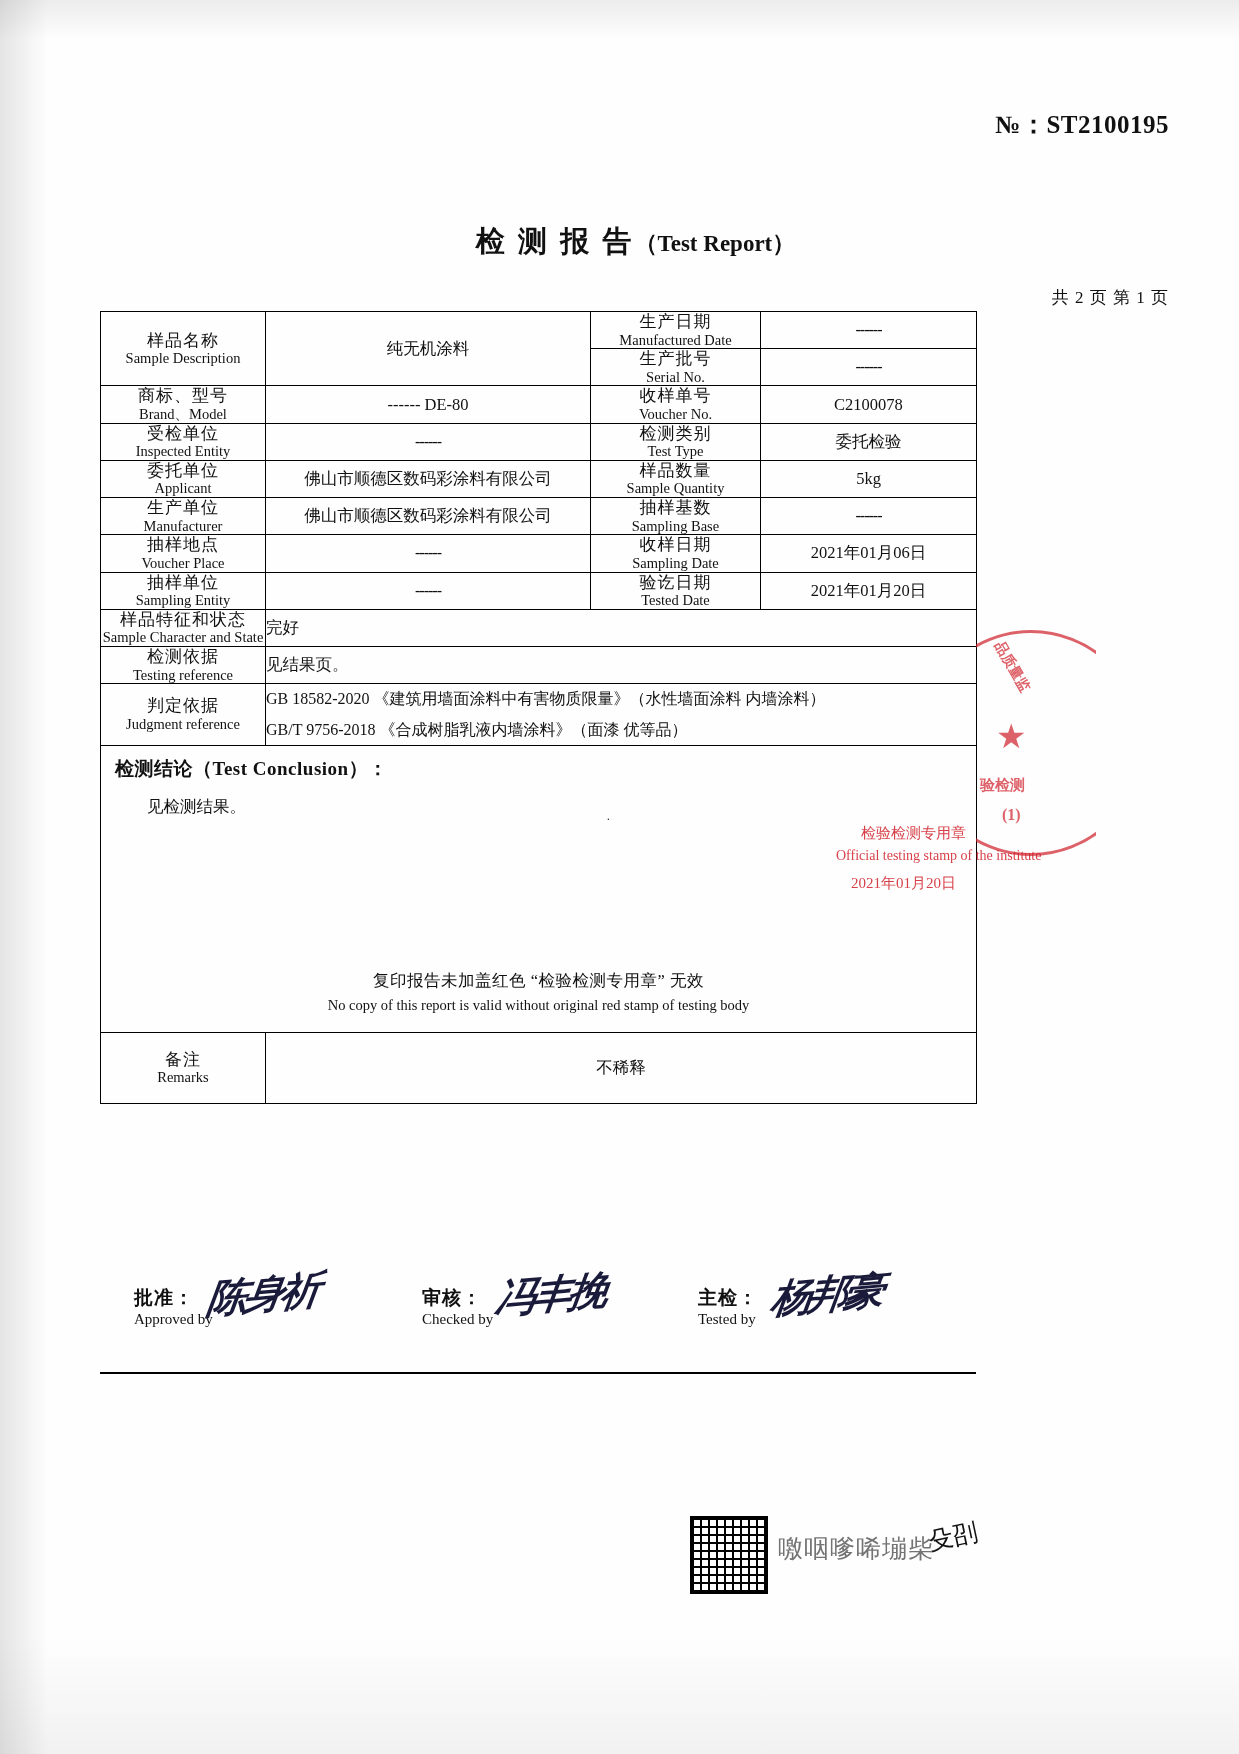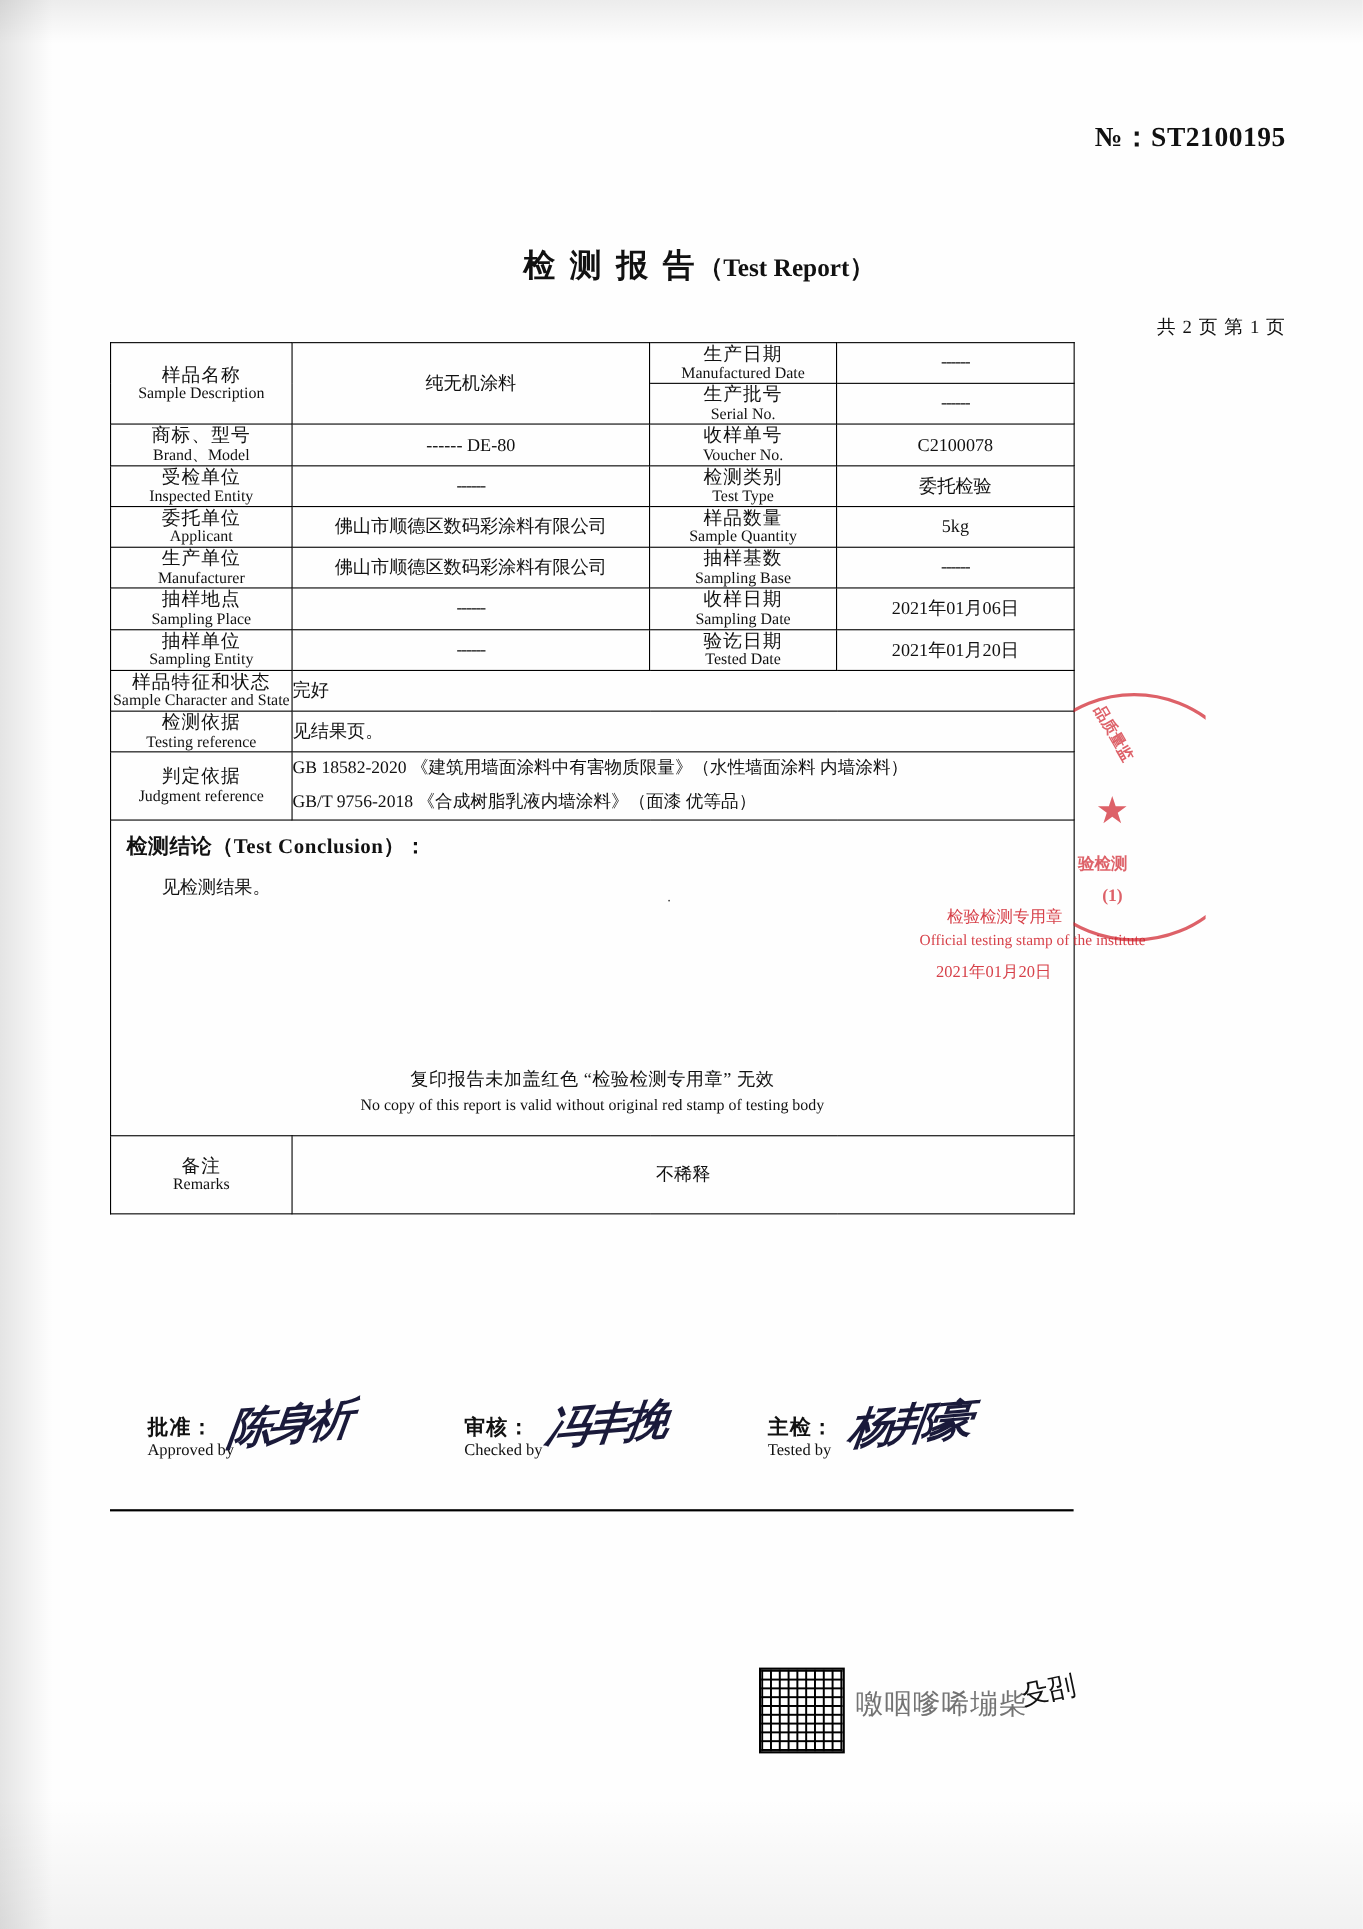--- a/index.html
+++ b/index.html
@@ -428,21 +428,21 @@
           <td class="lbl">
             <span class="cn">抽样基数</span>
             <span class="en">Sampling Base</span>
           </td>
           <td class="val dash">------</td>
         </tr>
 
         <tr>
           <td class="lbl">
             <span class="cn">抽样地点</span>
-            <span class="en">Sampling Place</span>
+            <span class="en">Voucher Place</span>
           </td>
           <td class="val dash">------</td>
           <td class="lbl">
             <span class="cn">收样日期</span>
             <span class="en">Sampling Date</span>
           </td>
           <td class="val">2021年01月06日</td>
         </tr>
 
         <tr>

